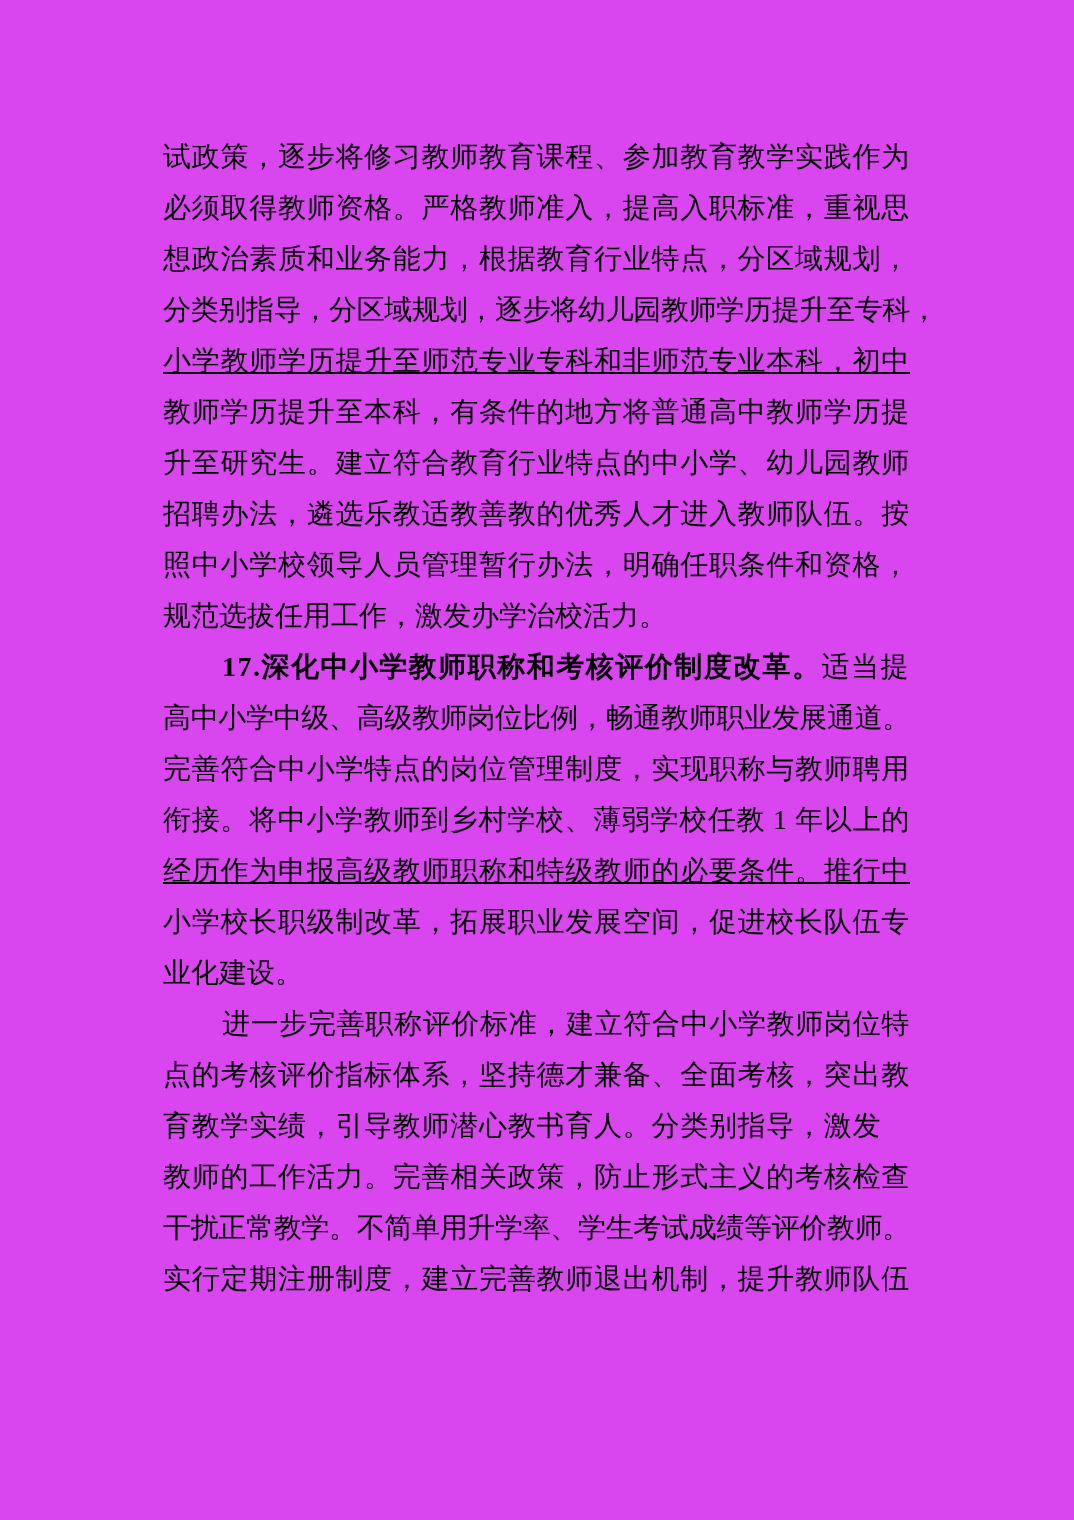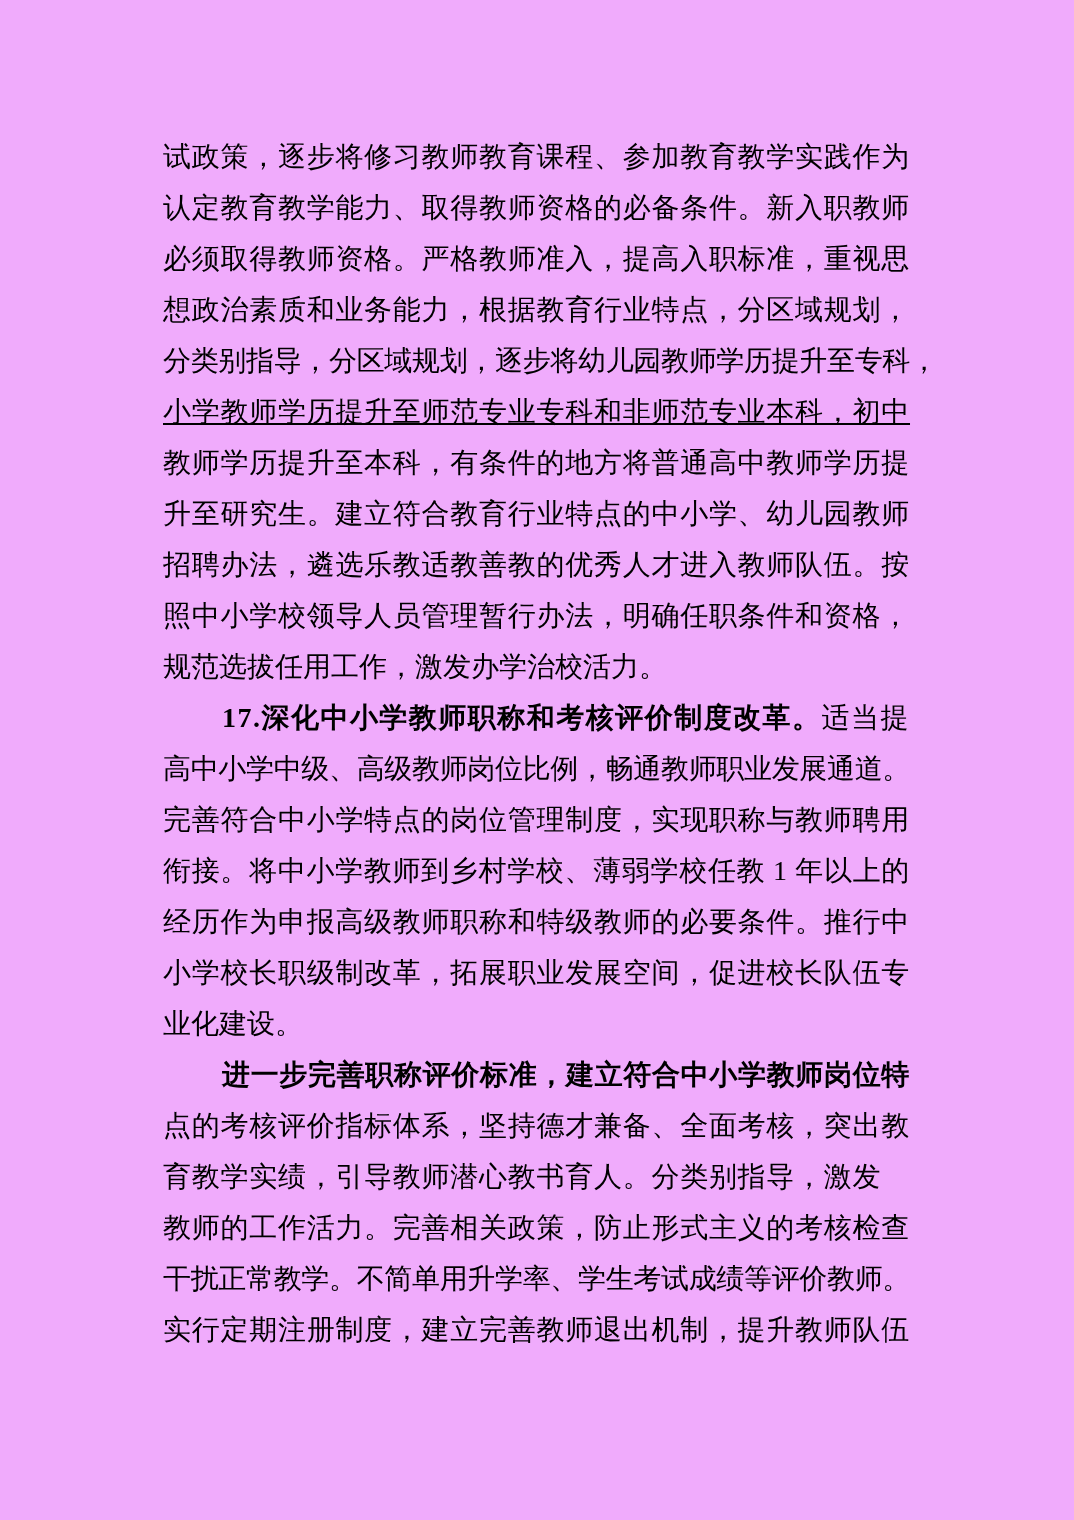--- a/index.html
+++ b/index.html
@@ -36,40 +36,39 @@
     padding-left: 59px;
     text-align: right;
   }
   .seg-bold {
     font-weight: bold;
   }
 </style>
 </head>
 <body>
 
-<div class="page" style="background: #f0abfc;">
+<div class="page" style="background: #d946ef;">
   <div class="doc-body" style="color: rgb(0, 0, 0);">
       <div class="doc-line" style="letter-spacing: 0.731px;"><span class="line-inner"><span class="seg">试政策，逐步将修习教师教育课程、参加教育教学实践作为</span></span></div>
-      <div class="doc-line" style="letter-spacing: 0.731px;"><span class="line-inner"><span class="seg">认定教育教学能力、取得教师资格的必备条件。新入职教师</span></span></div>
       <div class="doc-line" style="letter-spacing: 0.731px;"><span class="line-inner"><span class="seg">必须取得教师资格。严格教师准入，提高入职标准，重视思</span></span></div>
       <div class="doc-line" style="letter-spacing: 0.731px;"><span class="line-inner"><span class="seg">想政治素质和业务能力，根据教育行业特点，分区域规划，</span></span></div>
       <div class="doc-line" style="letter-spacing: -0.333px;"><span class="line-inner"><span class="seg">分类别指导，分区域规划，逐步将幼儿园教师学历提升至专科，</span></span></div>
       <div class="doc-line" style="letter-spacing: 0.731px; text-decoration: underline;"><span class="line-inner"><span class="seg">小学教师学历提升至师范专业专科和非师范专业本科，初中</span></span></div>
       <div class="doc-line" style="letter-spacing: 0.731px;"><span class="line-inner"><span class="seg">教师学历提升至本科，有条件的地方将普通高中教师学历提</span></span></div>
       <div class="doc-line" style="letter-spacing: 0.731px; text-align: center;"><span class="line-inner"><span class="seg">升至研究生。建立符合教育行业特点的中小学、幼儿园教师</span></span></div>
       <div class="doc-line" style="letter-spacing: 0.731px;"><span class="line-inner"><span class="seg">招聘办法，遴选乐教适教善教的优秀人才进入教师队伍。按</span></span></div>
       <div class="doc-line" style="letter-spacing: 0.731px;"><span class="line-inner"><span class="seg">照中小学校领导人员管理暂行办法，明确任职条件和资格，</span></span></div>
       <div class="doc-line"><span class="line-inner"><span class="seg">规范选拔任用工作，激发办学治校活力。</span></span></div>
       <div class="doc-line indent" style="letter-spacing: 1.48px;"><span class="line-inner"><span class="seg seg-bold">17.深化中小学教师职称和考核评价制度改革。</span><span class="seg">适当提</span></span></div>
       <div class="doc-line" style="letter-spacing: -0.333px;"><span class="line-inner"><span class="seg">高中小学中级、高级教师岗位比例，畅通教师职业发展通道。</span></span></div>
       <div class="doc-line" style="letter-spacing: 0.731px;"><span class="line-inner"><span class="seg">完善符合中小学特点的岗位管理制度，实现职称与教师聘用</span></span></div>
       <div class="doc-line" style="letter-spacing: 0.679px;"><span class="line-inner"><span class="seg">衔接。将中小学教师到乡村学校、薄弱学校任教 1 年以上的</span></span></div>
-      <div class="doc-line" style="letter-spacing: 0.731px;"><span class="line-inner"><span class="seg">经历作为申报高级教师职称和特级教师的必要条件。推行中</span></span></div>
+      <div class="doc-line" style="letter-spacing: 0.731px; text-decoration: underline;"><span class="line-inner"><span class="seg">经历作为申报高级教师职称和特级教师的必要条件。推行中</span></span></div>
       <div class="doc-line" style="letter-spacing: 0.731px;"><span class="line-inner"><span class="seg">小学校长职级制改革，拓展职业发展空间，促进校长队伍专</span></span></div>
       <div class="doc-line"><span class="line-inner"><span class="seg">业化建设。</span></span></div>
-      <div class="doc-line indent" style="letter-spacing: 0.667px; font-weight: bold;"><span class="line-inner"><span class="seg">进一步完善职称评价标准，建立符合中小学教师岗位特</span></span></div>
+      <div class="doc-line indent" style="letter-spacing: 0.667px;"><span class="line-inner"><span class="seg">进一步完善职称评价标准，建立符合中小学教师岗位特</span></span></div>
       <div class="doc-line" style="letter-spacing: 0.731px;"><span class="line-inner"><span class="seg">点的考核评价指标体系，坚持德才兼备、全面考核，突出教</span></span></div>
       <div class="doc-line" style="letter-spacing: 0.731px;"><span class="line-inner"><span class="seg">育教学实绩，引导教师潜心教书育人。分类别指导，激发</span></span></div>
       <div class="doc-line" style="letter-spacing: 0.731px;"><span class="line-inner"><span class="seg">教师的工作活力。完善相关政策，防止形式主义的考核检查</span></span></div>
       <div class="doc-line" style="letter-spacing: -0.333px;"><span class="line-inner"><span class="seg">干扰正常教学。不简单用升学率、学生考试成绩等评价教师。</span></span></div>
       <div class="doc-line" style="letter-spacing: 0.731px;"><span class="line-inner"><span class="seg">实行定期注册制度，建立完善教师退出机制，提升教师队伍</span></span></div>
     </div>
 </div>
 
 </body></html>

